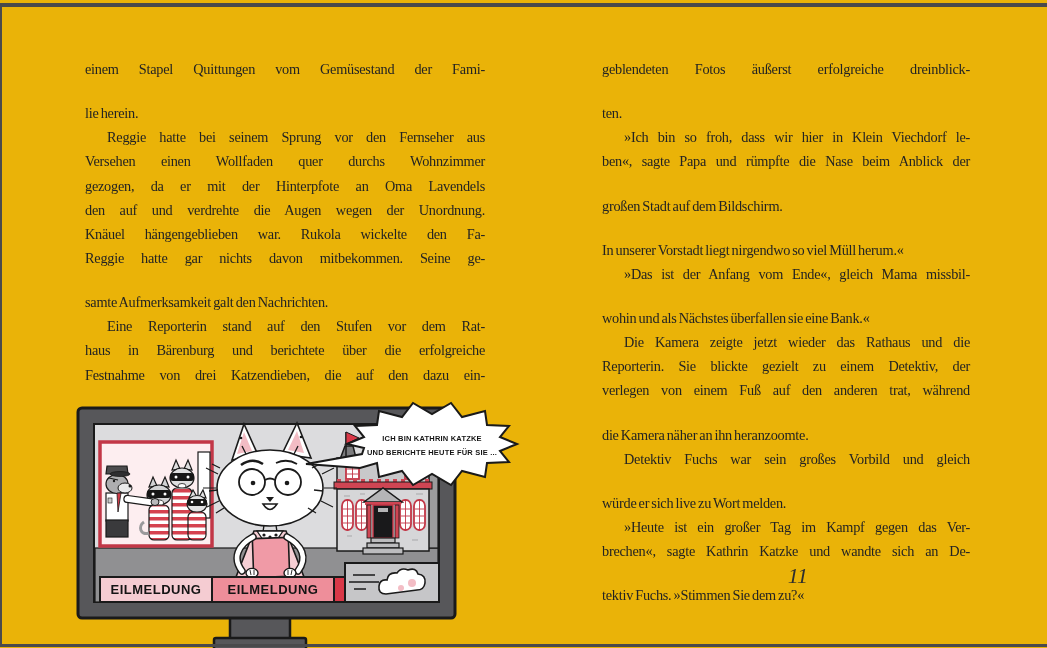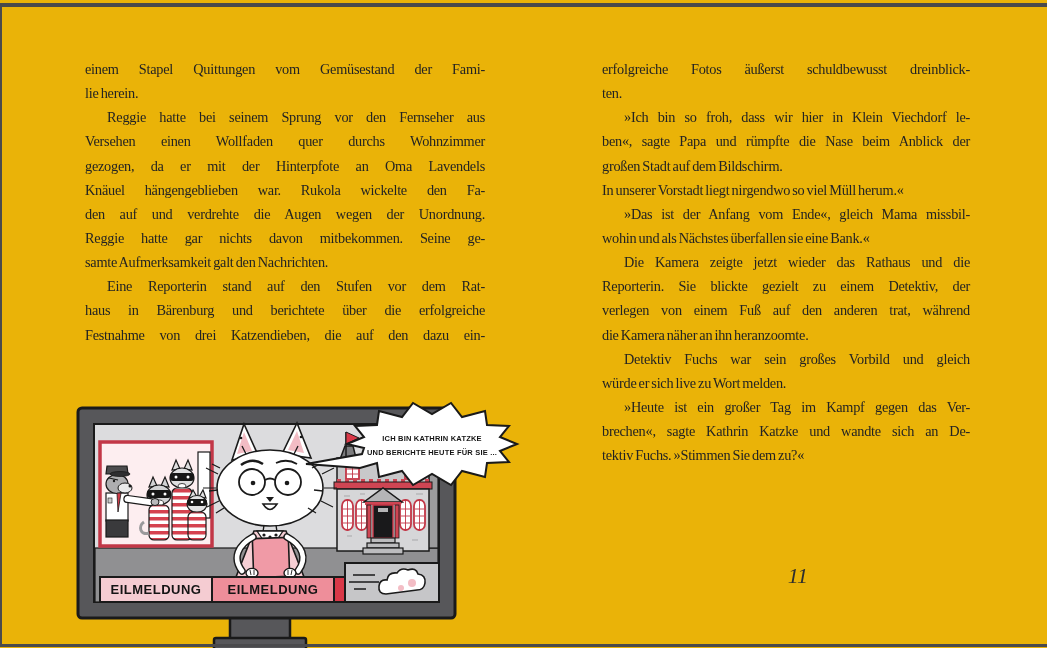--- a/index.html
+++ b/index.html
@@ -13,52 +13,52 @@
   .scan-border.bottom{left:0;top:644px;width:1047px;height:3px;}
   .textcol{position:absolute;top:57px;color:#232323;}
   .textcol.leftcol{left:85px;width:400px;}
   .textcol.rightcol{left:602px;width:368px;}
   .line{
     height:24.15px;line-height:24.15px;font-size:14.3px;
     letter-spacing:-0.25px;word-spacing:-1.2px;
     text-align:justify;text-align-last:justify;white-space:nowrap;
   }
   .line.indent{padding-left:22px;}
-  .line.end{text-align:left;text-align-last:left;}
+  .line.end{text-align:left;text-align-last:left;margin-top:20px;}
   .pagenum{
     position:absolute;left:768px;top:563px;width:40px;text-align:right;
     font-style:italic;font-size:22px;color:#2e2e2e;
   }
   svg .outl{stroke:#1a1a1a;}
   svg text{font-family:"Liberation Sans", sans-serif;font-weight:bold;fill:#141414;}
   .banner-label{font-size:13px;letter-spacing:0.5px;}
   .bubble-label{font-size:7.5px;letter-spacing:0.2px;}
 </style>
 </head>
 <body>
 
 <div class="sheet">
 
   <div class="textcol leftcol">
       <div class="line">einem Stapel Quittungen vom Gemüsestand der Fami-</div>
       <div class="line end">lie herein.</div>
       <div class="line indent">Reggie hatte bei seinem Sprung vor den Fernseher aus</div>
       <div class="line">Versehen einen Wollfaden quer durchs Wohnzimmer</div>
       <div class="line">gezogen, da er mit der Hinterpfote an Oma Lavendels</div>
+      <div class="line">den auf und verdrehte die Augen wegen der Unordnung.</div>
       <div class="line">Knäuel hängengeblieben war. Rukola wickelte den Fa-</div>
-      <div class="line">den auf und verdrehte die Augen wegen der Unordnung.</div>
       <div class="line">Reggie hatte gar nichts davon mitbekommen. Seine ge-</div>
       <div class="line end">samte Aufmerksamkeit galt den Nachrichten.</div>
       <div class="line indent">Eine Reporterin stand auf den Stufen vor dem Rat-</div>
       <div class="line">haus in Bärenburg und berichtete über die erfolgreiche</div>
       <div class="line">Festnahme von drei Katzendieben, die auf den dazu ein-</div>
     </div>
 
   <div class="textcol rightcol">
-      <div class="line">erfolgreiche Fotos äußerst schuldbewusst dreinblick-</div>
+      <div class="line">geblendeten Fotos äußerst erfolgreiche dreinblick-</div>
       <div class="line end">ten.</div>
       <div class="line indent">»Ich bin so froh, dass wir hier in Klein Viechdorf le-</div>
       <div class="line">ben«, sagte Papa und rümpfte die Nase beim Anblick der</div>
       <div class="line end">großen Stadt auf dem Bildschirm.</div>
       <div class="line end">In unserer Vorstadt liegt nirgendwo so viel Müll herum.«</div>
       <div class="line indent">»Das ist der Anfang vom Ende«, gleich Mama missbil-</div>
       <div class="line end">wohin und als Nächstes überfallen sie eine Bank.«</div>
       <div class="line indent">Die Kamera zeigte jetzt wieder das Rathaus und die</div>
       <div class="line">Reporterin. Sie blickte gezielt zu einem Detektiv, der</div>
       <div class="line">verlegen von einem Fuß auf den anderen trat, während</div>

